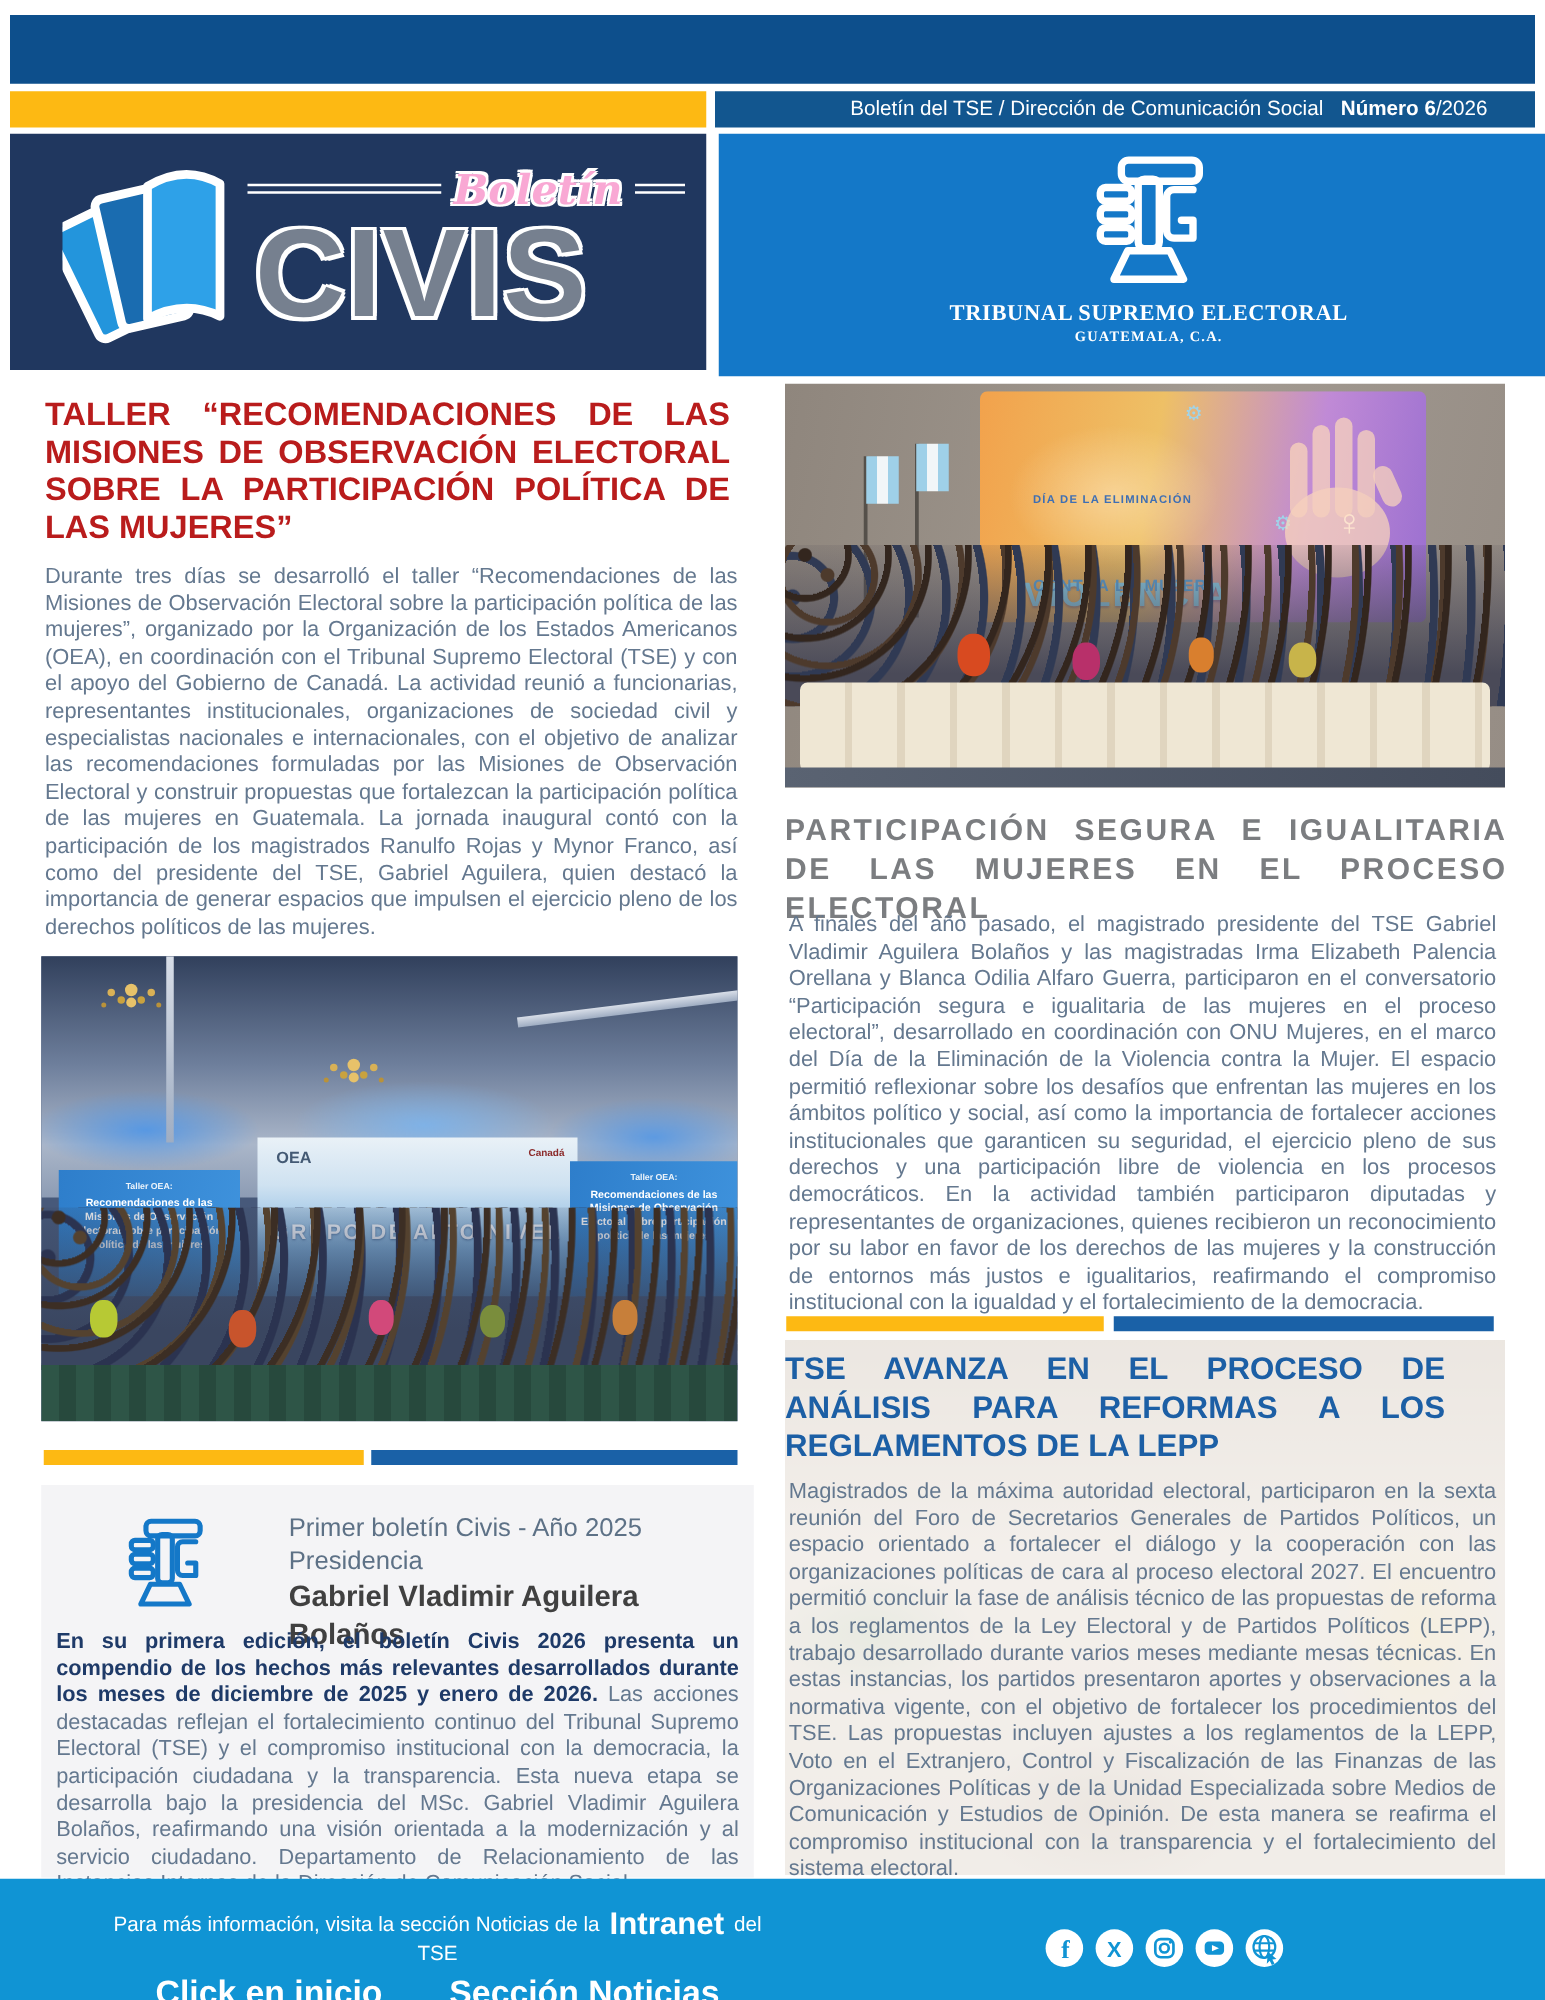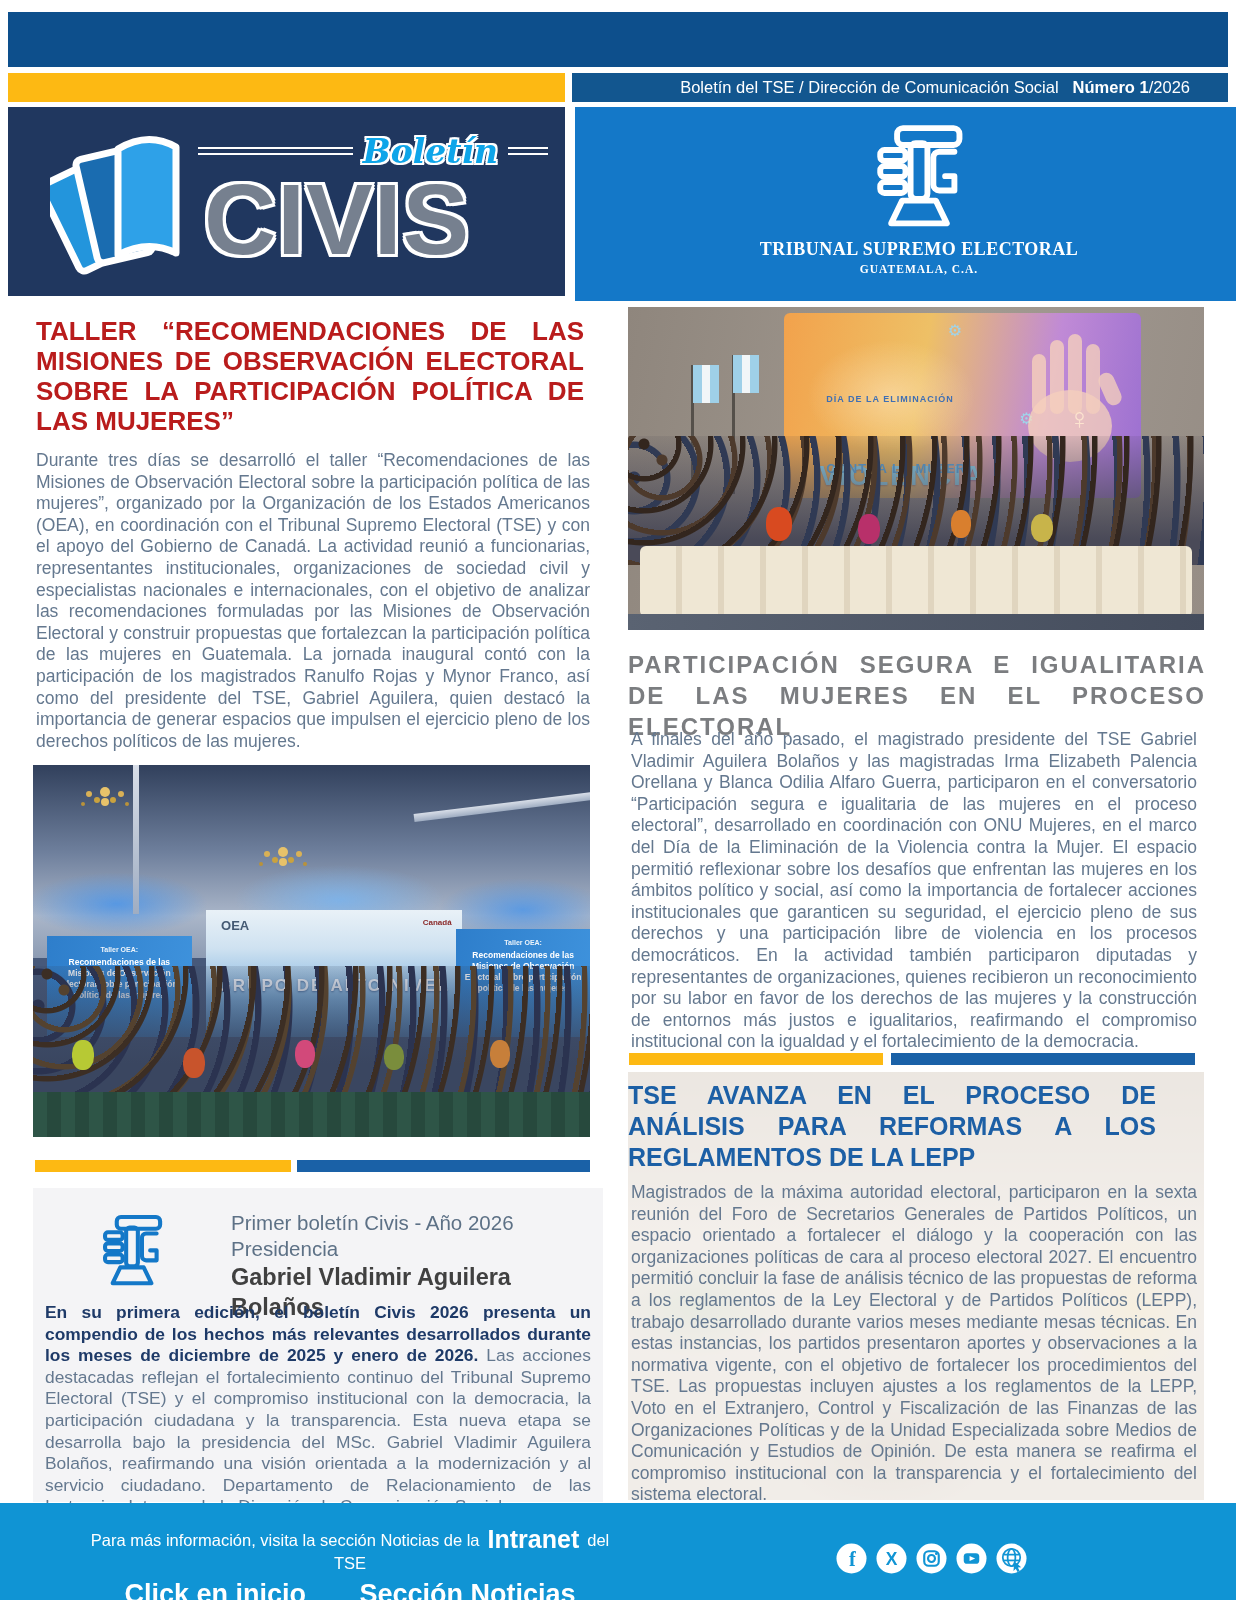--- a/index.html
+++ b/index.html
@@ -16,21 +16,21 @@
   .captionbar .cap-bold{font-weight:bold;margin-left:14px;}
 
   
   .civisbox{left:8px;top:107px;width:557px;height:189px;background:#20375f;}
   .bookicon{left:42px;top:18px;width:170px;height:160px;}
   .boletin-row{left:190px;top:24px;width:350px;height:40px;display:flex;align-items:center;}
   .b-rule{height:8px;border-top:2.5px solid #fff;border-bottom:2.5px solid #fff;box-sizing:border-box;}
   .b-rule.l{flex:1;margin-right:10px;}
   .b-rule.r{width:40px;margin-left:10px;}
   .boletin-script{font-family:"DejaVu Serif",serif;font-style:italic;font-weight:bold;
-      font-size:33px;color:#0ea5e9;
+      font-size:33px;color:#f9a8d4;
       text-shadow:-2px 0 0 #fff,2px 0 0 #fff,0 -2px 0 #fff,0 2px 0 #fff,
                   -2px -2px 0 #fff,2px 2px 0 #fff,-2px 2px 0 #fff,2px -2px 0 #fff;}
   .civisword{left:196px;top:52px;width:350px;font-size:100px;font-weight:bold;
       letter-spacing:1px;color:#76808f;line-height:120px;
       text-shadow:-3px 0 0 #fff,3px 0 0 #fff,0 -3px 0 #fff,0 3px 0 #fff,
                   -3px -3px 0 #fff,3px 3px 0 #fff,-3px 3px 0 #fff,3px -3px 0 #fff;}
 
   
   .tsebox{left:575px;top:107px;width:688px;height:194px;background:#1478c8;text-align:center;}
   .tsebox .logo{margin-top:14px;width:118px;height:112px;color:#ffffff;}
@@ -167,21 +167,21 @@
         <rect x="24" y="72" width="30" height="13" rx="5"></rect>
         <path d="M112 36 h-18 a7 7 0 0 0 -7 7 v32 a7 7 0 0 0 7 7 h18 v-17 h-11"></path>
         <path d="M50 94 h40 l13 27 h-66 z"></path>
       </g>
     </symbol>
   </svg>
 
   <div class="abs topbar"></div>
   <div class="abs yellowbar"></div>
   <div class="abs captionbar">
-    <span>Boletín del TSE / Dirección de Comunicación Social</span><span class="cap-bold">Número 1</span><span>/2026</span>
+    <span>Boletín del TSE / Dirección de Comunicación Social</span><span class="cap-bold">Número 6</span><span>/2026</span>
   </div>
 
   <div class="abs civisbox">
     <svg class="abs bookicon" viewBox="0 0 170 160">
       <g stroke="#ffffff" stroke-width="7" stroke-linejoin="round">
         <rect x="8" y="46" width="50" height="96" rx="6" fill="#2395dc" transform="rotate(-26 33 94)"></rect>
         <rect x="36" y="28" width="56" height="106" rx="6" fill="#1a6cb0" transform="rotate(-13 64 81)"></rect>
         <path d="M68 24 q30 -18 58 -2 l0 106 q-28 -14 -58 2 z" fill="#2ea1e8"></path>
       </g>
     </svg>
@@ -233,21 +233,21 @@
   </div>
 
   <div class="abs bar y lbar-y"></div>
   <div class="abs bar b lbar-b"></div>
 
   <div class="abs graybox">
     <svg class="logo" viewBox="0 0 140 132">
         <use href="#tselogo"></use>
       </svg>
     <div class="ed-head">
-      <div>Primer boletín Civis - Año 2026</div>
+      <div>Primer boletín Civis - Año 2025</div>
       <div>Presidencia</div>
       <div class="ed-name">Gabriel Vladimir Aguilera Bolaños</div>
     </div>
     <p class="bodytext ed-body">
       <span class="lead">En su primera edición, el boletín Civis 2026 presenta un compendio de los hechos más relevantes desarrollados durante los meses de diciembre de 2025 y enero de 2026.</span><span> Las acciones destacadas reflejan el fortalecimiento continuo del Tribunal Supremo Electoral (TSE) y el compromiso institucional con la democracia, la participación ciudadana y la transparencia. Esta nueva etapa se desarrolla bajo la presidencia del MSc. Gabriel Vladimir Aguilera Bolaños, reafirmando una visión orientada a la modernización y al servicio ciudadano. Departamento de Relacionamiento de las Instancias Internas de la Dirección de Comunicación Social.</span>
     </p>
   </div>
 
   <div class="abs photo photo-violencia">
     <div class="pv-screen">

